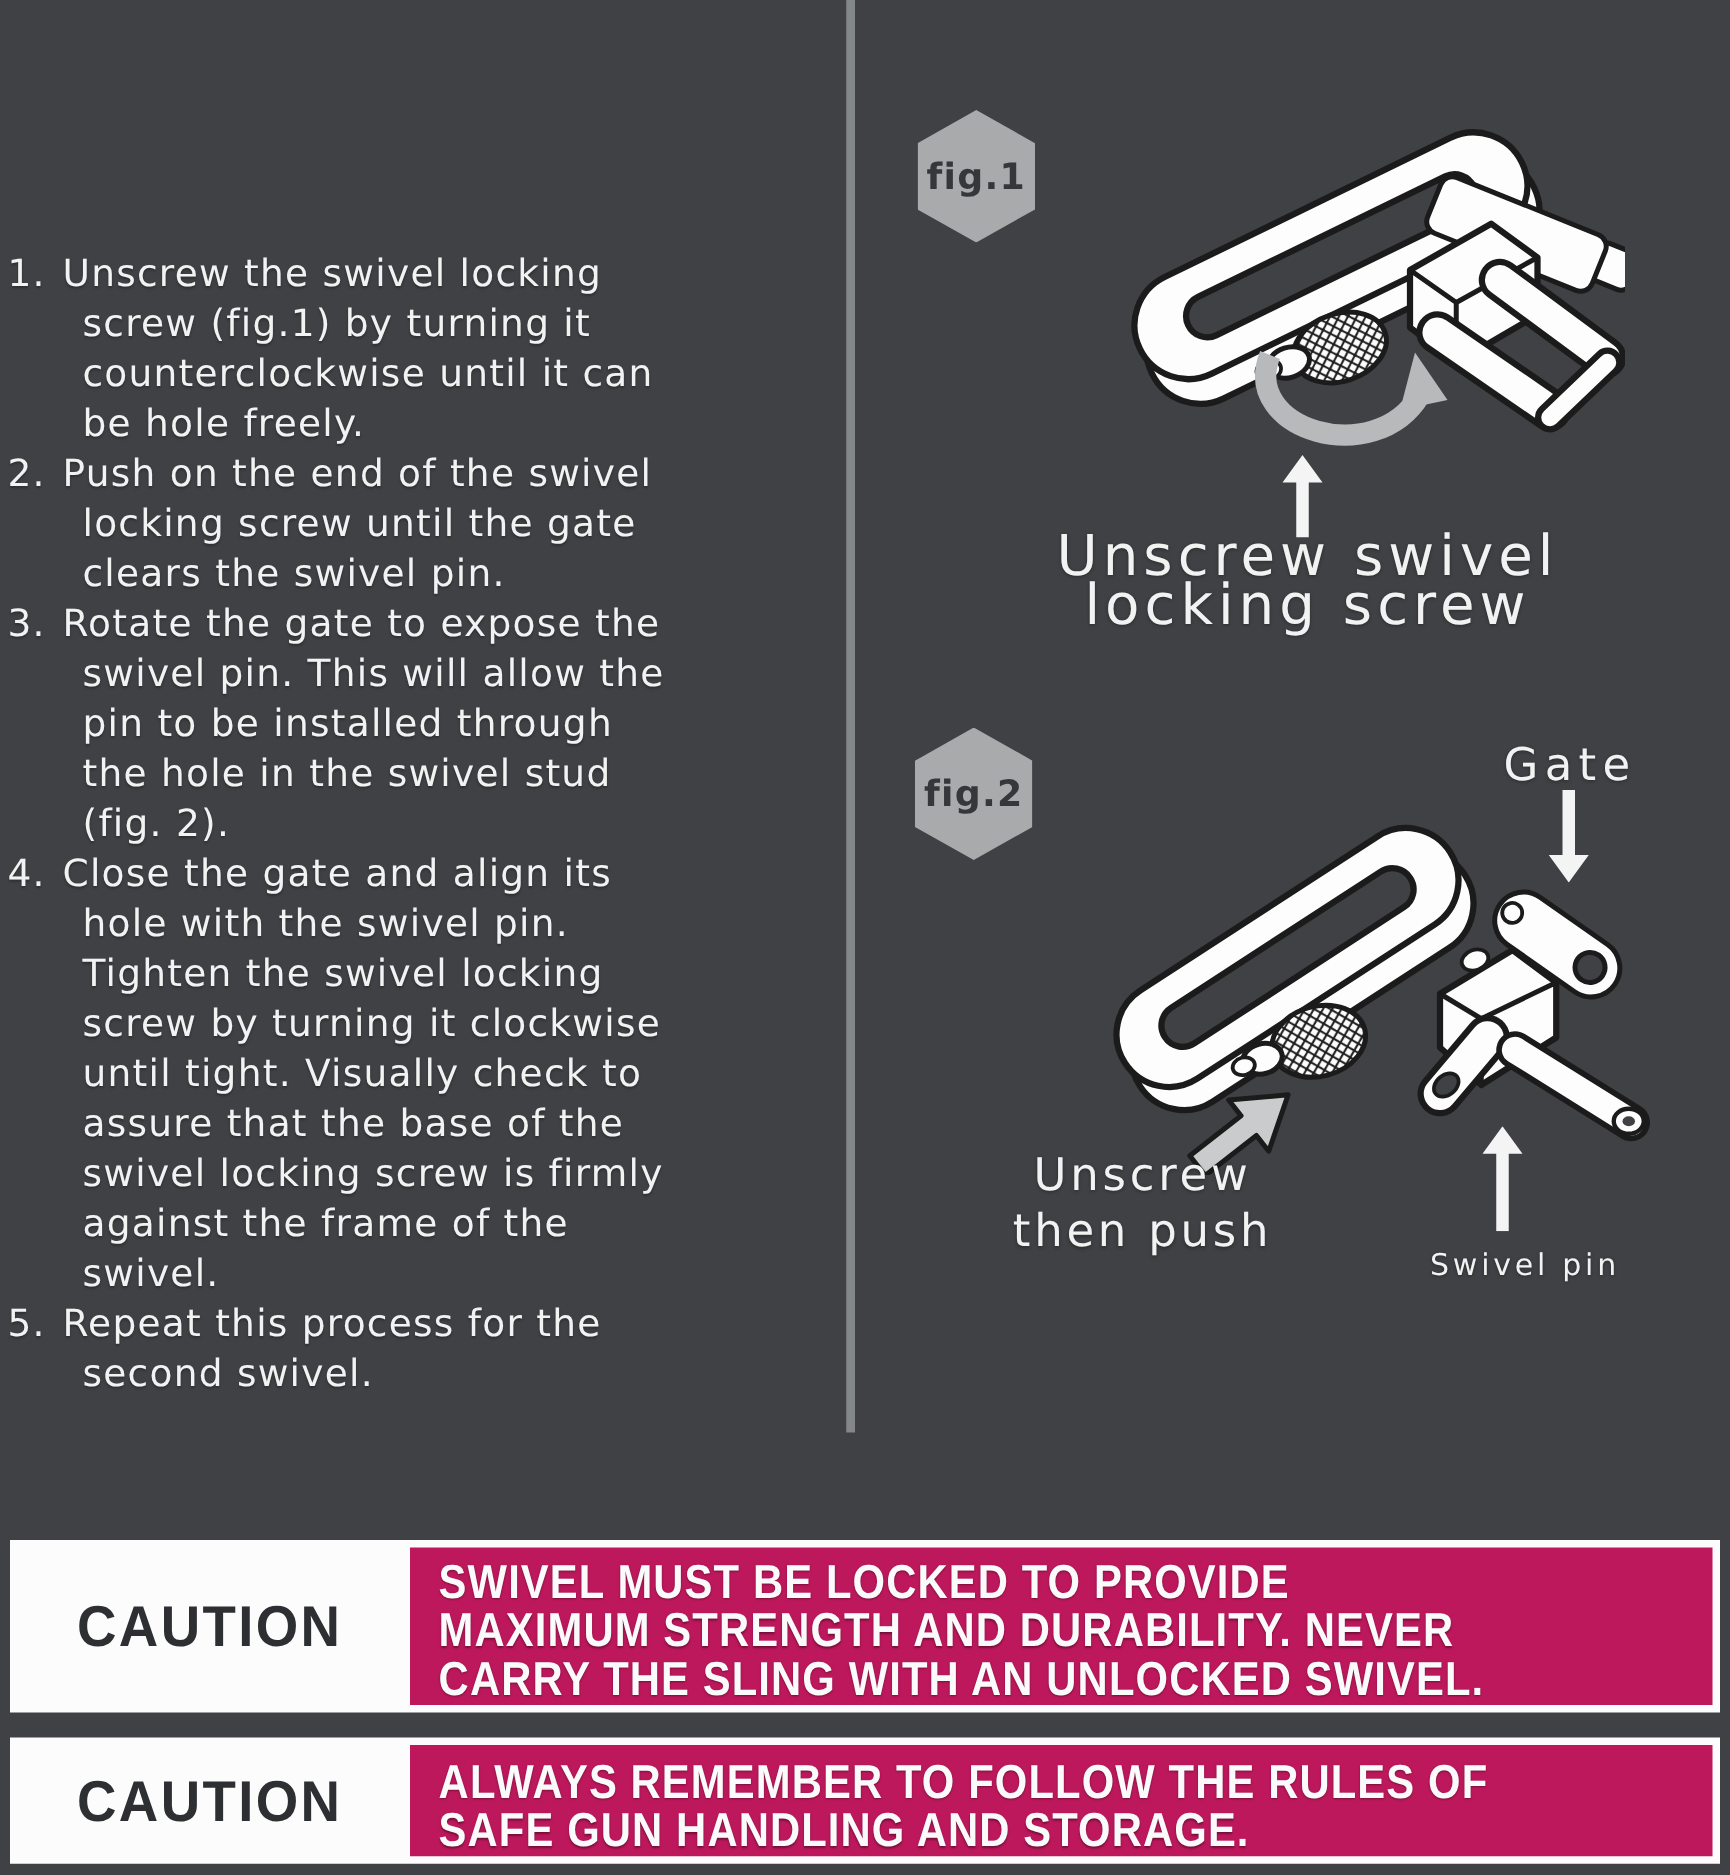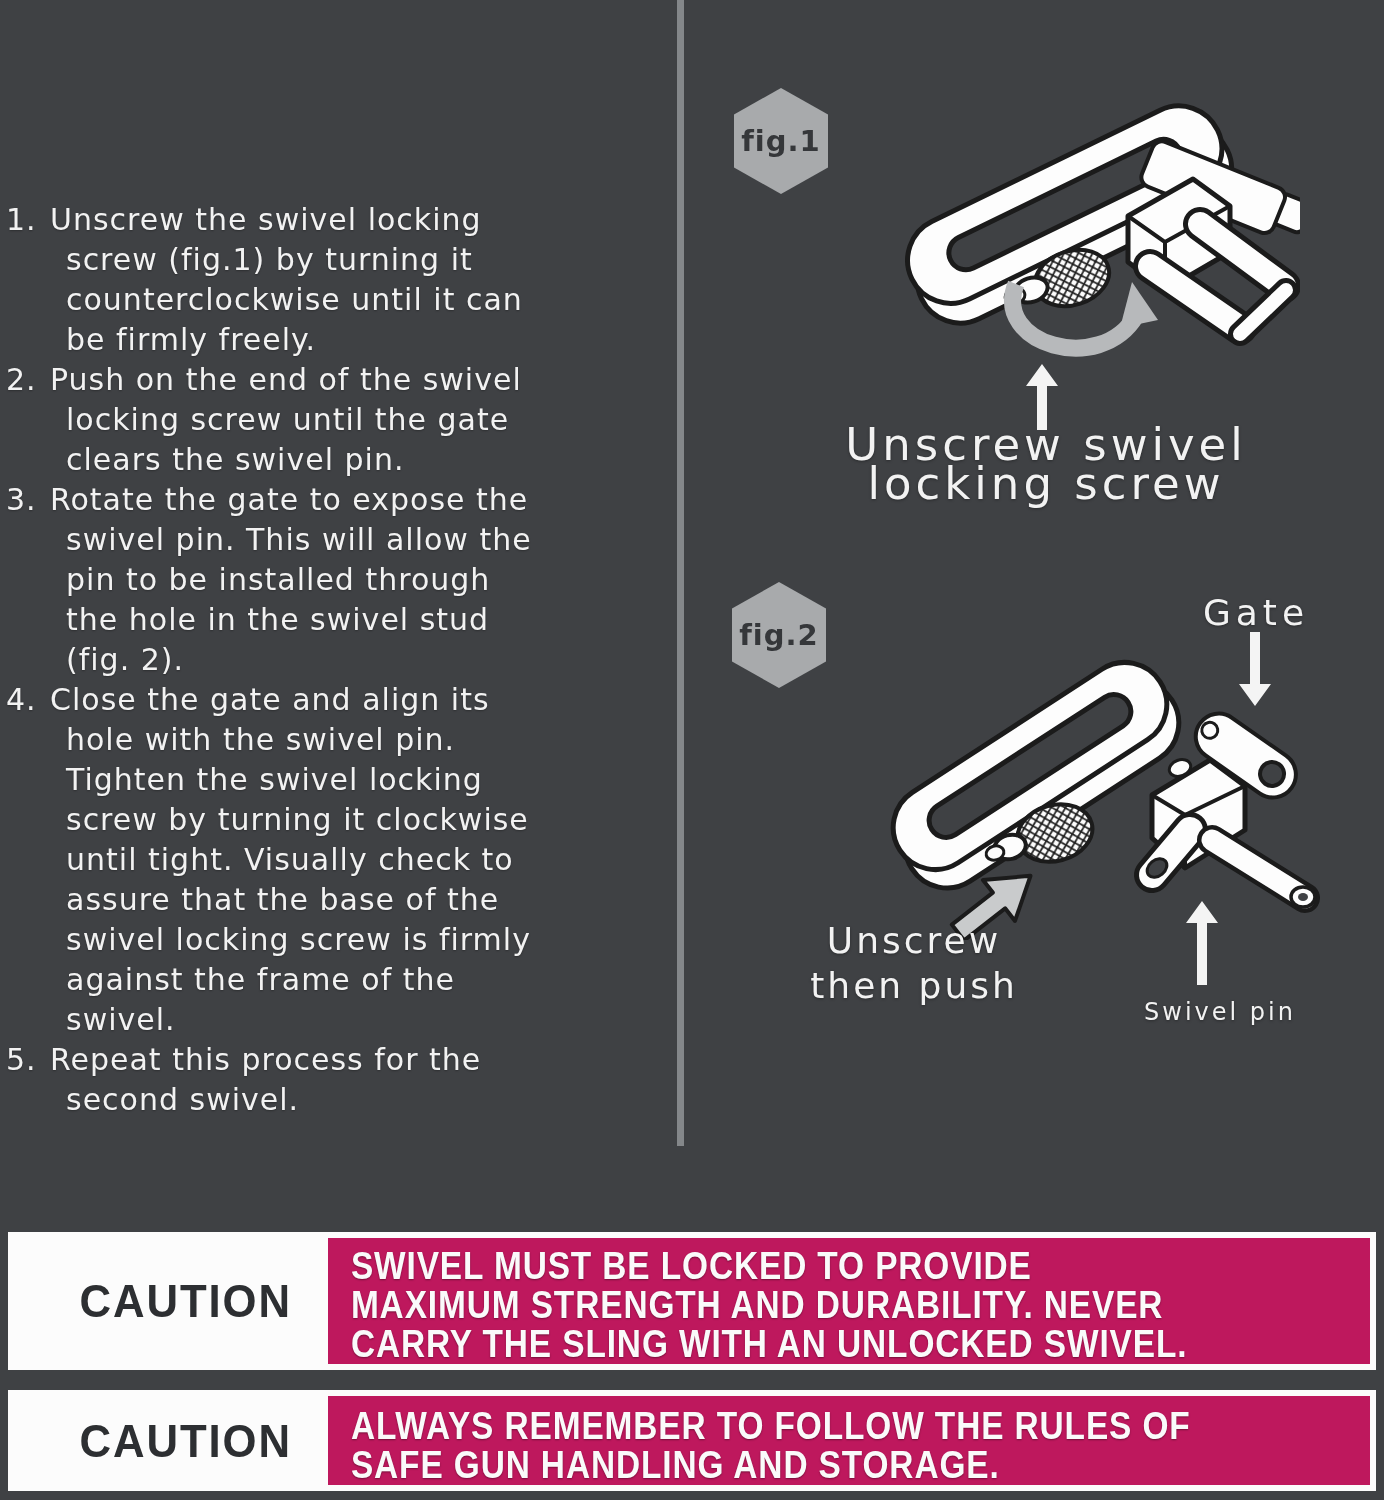--- a/index.html
+++ b/index.html
@@ -57,21 +57,21 @@
 
   .fig1-art { position:absolute; left:204px; top:76px; }
   .fig2-art { position:absolute; left:176px; top:600px; }
 
   
   .caution-row { position:absolute; left:8px; width:1368px; background:#fcfcfc; }
   .caution-row.r1 { top:1232px; height:138px; }
   .caution-row.r2 { top:1390px; height:101px; }
   .caution-label {
     position:absolute; left:0; top:0; bottom:0; width:320px;
-    display:flex; align-items:center; justify-content:center;padding-left:18px;
+    display:flex; align-items:center; justify-content:center;
   }
   .caution-label span {
     font-family:"Liberation Sans", sans-serif; font-weight:bold;
     font-size:46px; letter-spacing:2px; color:#2d2f32; transform:scaleX(.95);
   }
   .caution-msg {
     position:absolute; left:320px; right:6px; top:6px; bottom:6px;
     background:#be185d; display:flex; align-items:flex-end;
   }
   .caution-msg .mtext {
@@ -87,21 +87,21 @@
 
 <div class="divider"></div>
 
 <div class="left-col">
   <ol class="steps">
     <li class="step">
       <span class="num">1.</span>
       <span class="txt">Unscrew the swivel locking
 screw (fig.1) by turning it
 counterclockwise until it can
-be firmly freely.</span>
+be hole freely.</span>
     </li>
     <li class="step">
       <span class="num">2.</span>
       <span class="txt">Push on the end of the swivel
 locking screw until the gate
 clears the swivel pin.</span>
     </li>
     <li class="step">
       <span class="num">3.</span>
       <span class="txt">Rotate the gate to expose the

